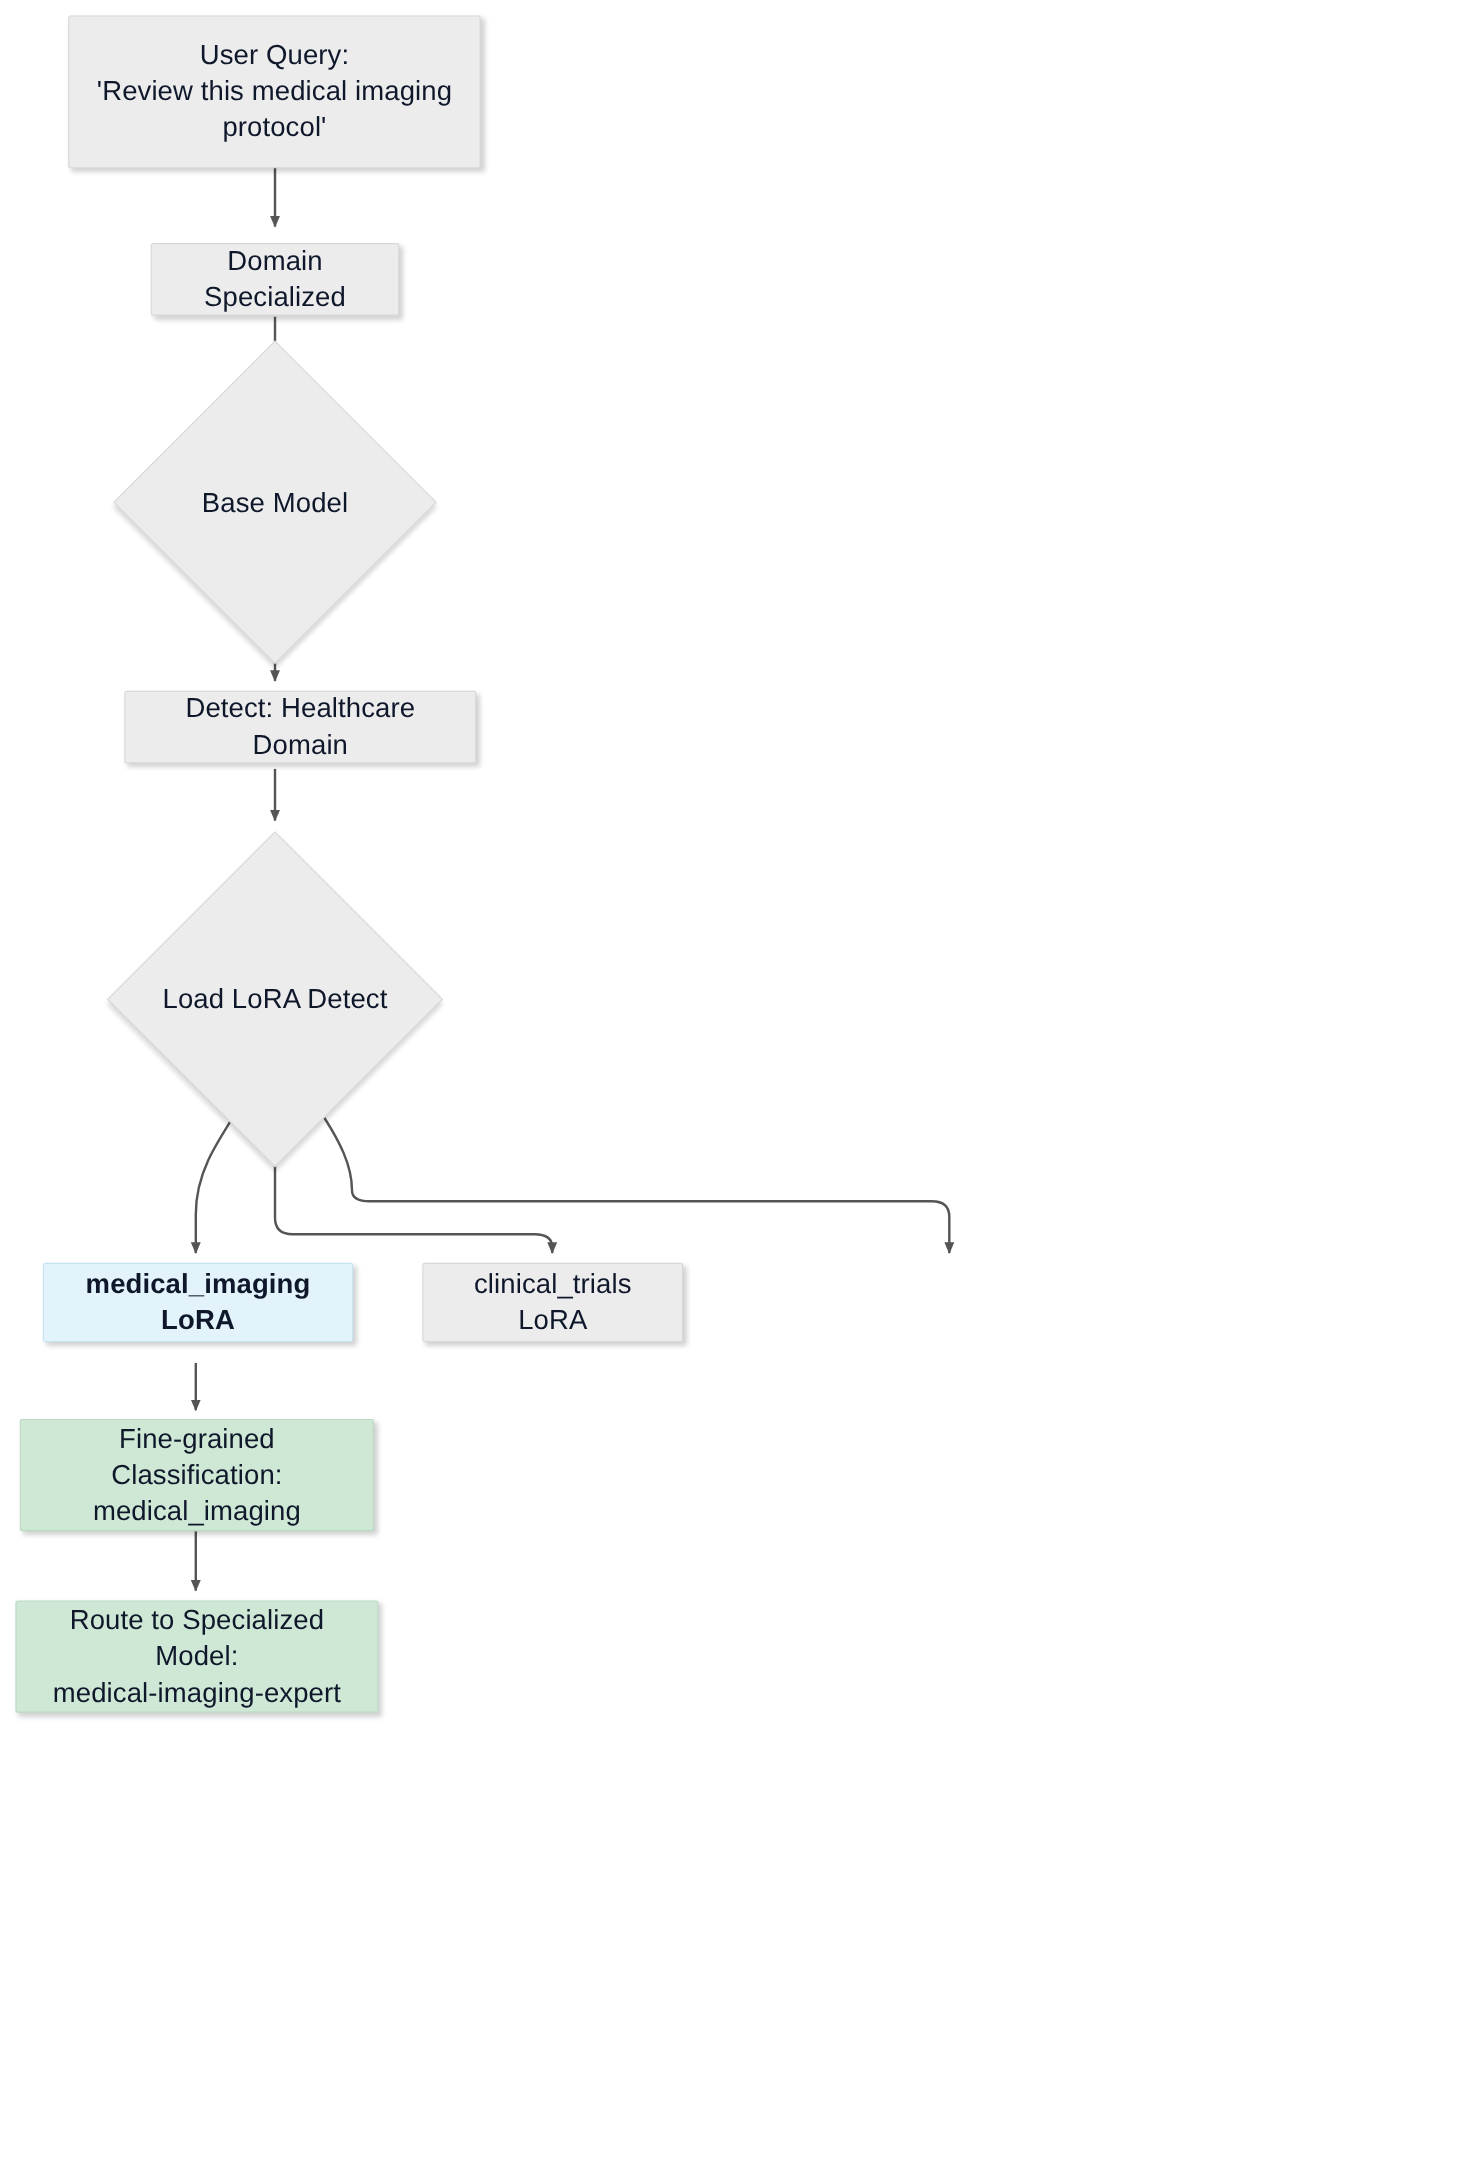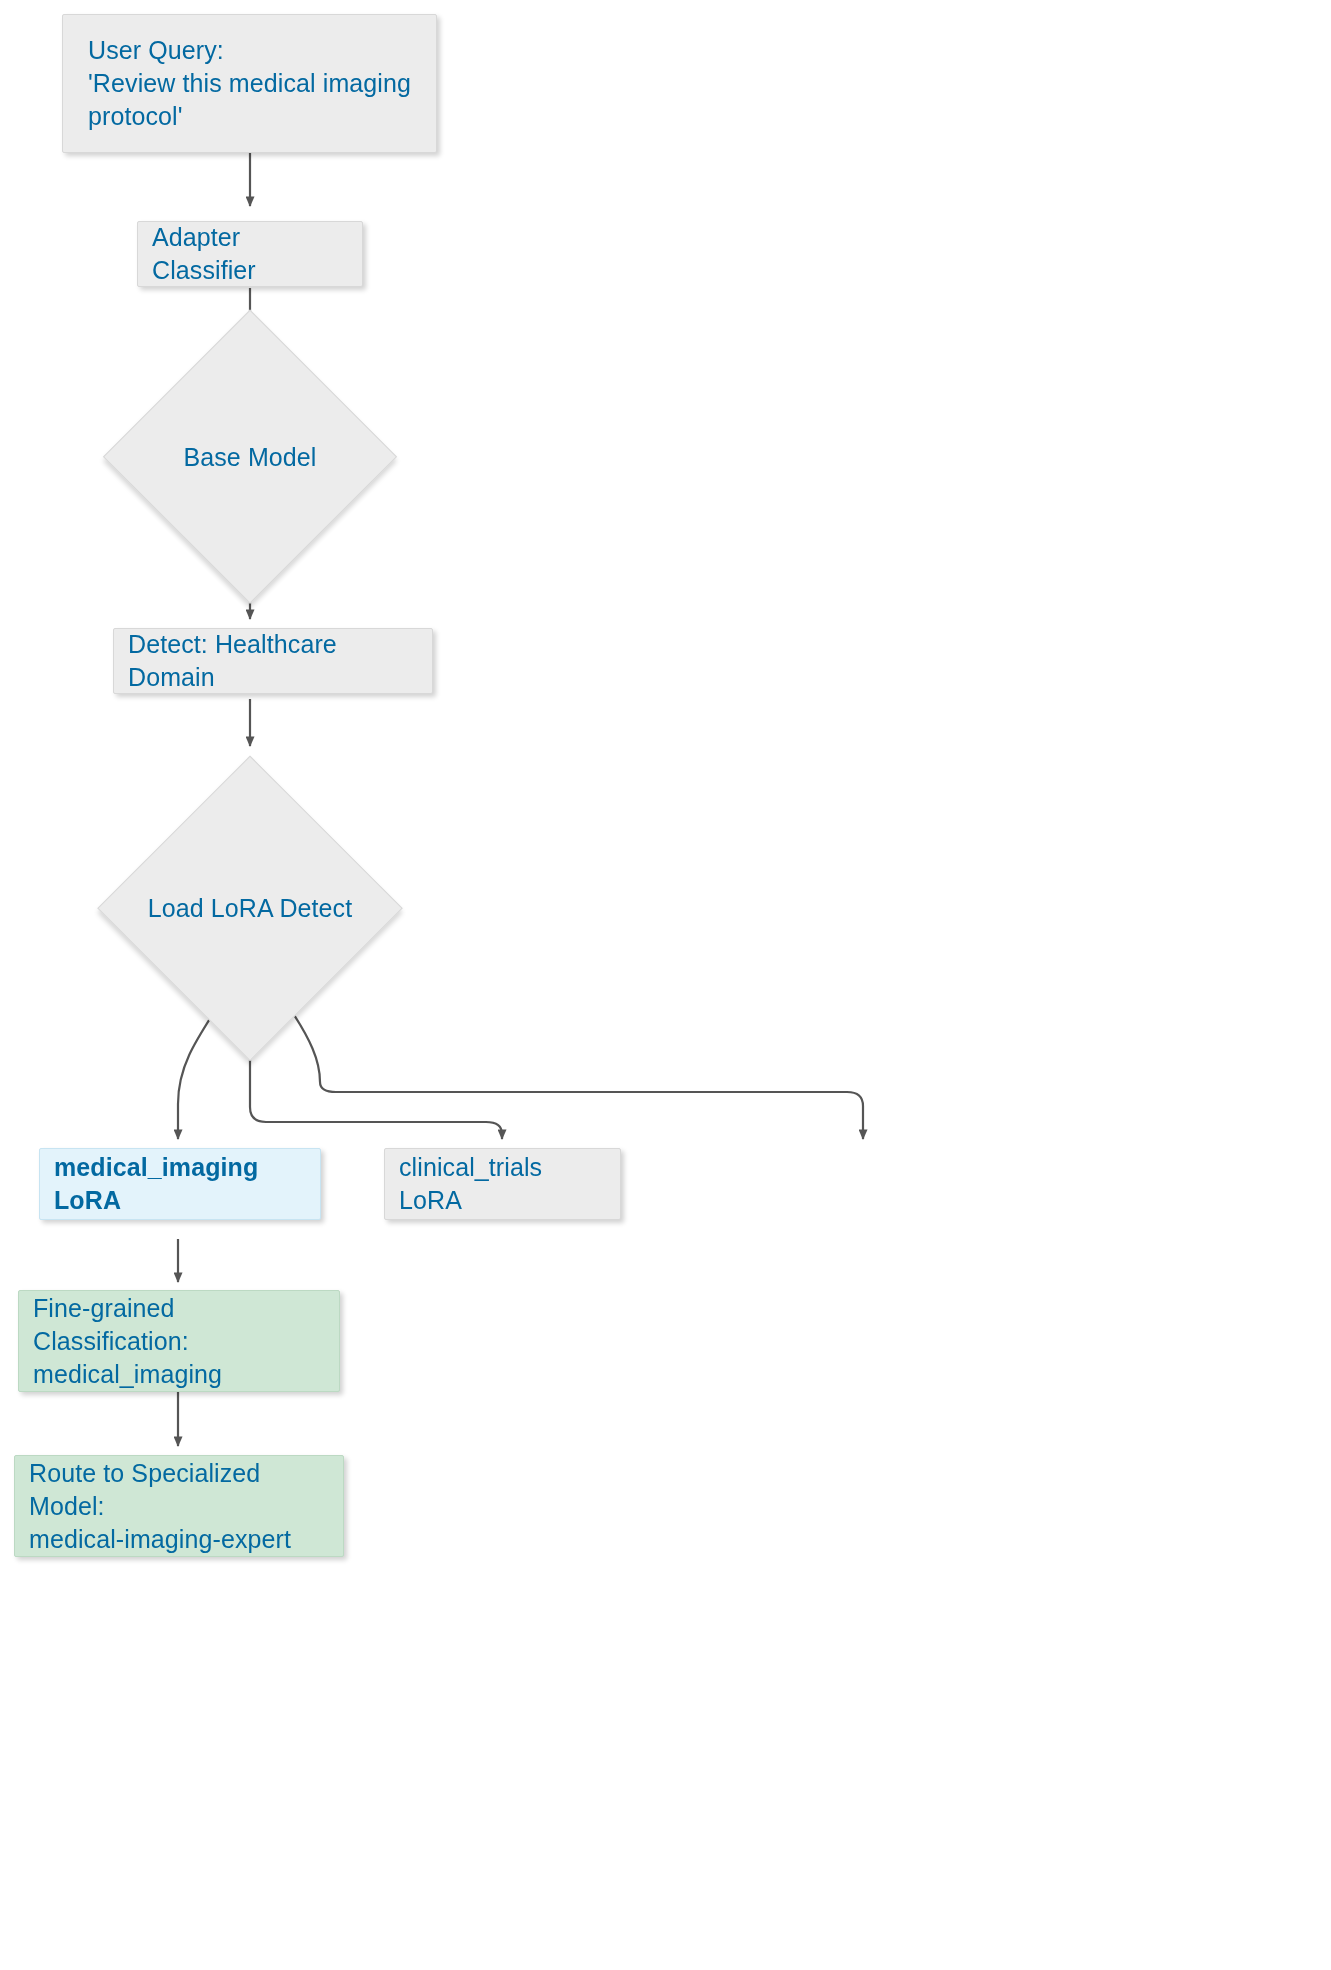--- a/index.html
+++ b/index.html
@@ -2,21 +2,21 @@
 <html><head>
 <meta charset="utf-8">
 <style>
   html,body{margin:0;padding:0;background:#ffffff;}
   body{width:1331px;height:1970px;position:relative;overflow:hidden;
        font-family:"Liberation Sans","DejaVu Sans",sans-serif;}
   #canvas{position:absolute;inset:0;}
   svg.edges{position:absolute;left:0;top:0;width:1331px;height:1970px;overflow:visible;}
 
   .node{position:absolute;box-sizing:border-box;display:flex;align-items:center;
-        justify-content:center;text-align:left;color:#0369a1;font-size:25px;
+        justify-content:center;text-align:center;color:#0f172a;font-size:25px;
         line-height:1.32;letter-spacing:.1px;}
   .rect{background:#ececec;border:1px solid #d8d8d8;border-radius:2px;
         box-shadow:3px 3px 5px rgba(0,0,0,.18);}
   .rect.blue{background:#e3f3fb;border-color:#c7e4f2;font-weight:bold;}
   .rect.green{background:#cfe7d5;border-color:#bcd9c3;}
   .rect .label{padding:0 14px;white-space:pre-line;}
 
   .diamond{background:transparent;border:none;box-shadow:none;}
   .diamond .shape{position:absolute;left:50%;top:50%;width:70.71%;height:70.71%;
        transform:translate(-50%,-50%) rotate(45deg);background:#ececec;
@@ -47,21 +47,21 @@
     </g>
   </svg>
 
   <div class="node rect" style="left:62px;top:14px;width:375px;height:139px;">
     <span class="label">User Query:
 'Review this medical imaging
 protocol'</span>
   </div>
 
   <div class="node rect" style="left:137px;top:221px;width:226px;height:66px;">
-    <span class="label">Adapter Classifier</span>
+    <span class="label">Domain Specialized</span>
   </div>
 
   <div class="node diamond" style="left:104px;top:311px;width:292px;height:292px;">
     <span class="shape"></span>
     <span class="label">Base Model</span>
   </div>
 
   <div class="node rect" style="left:90px;top:628px;width:320px;height:66px;margin-left:23px;">
     <span class="label">Detect: Healthcare Domain</span>
   </div>

